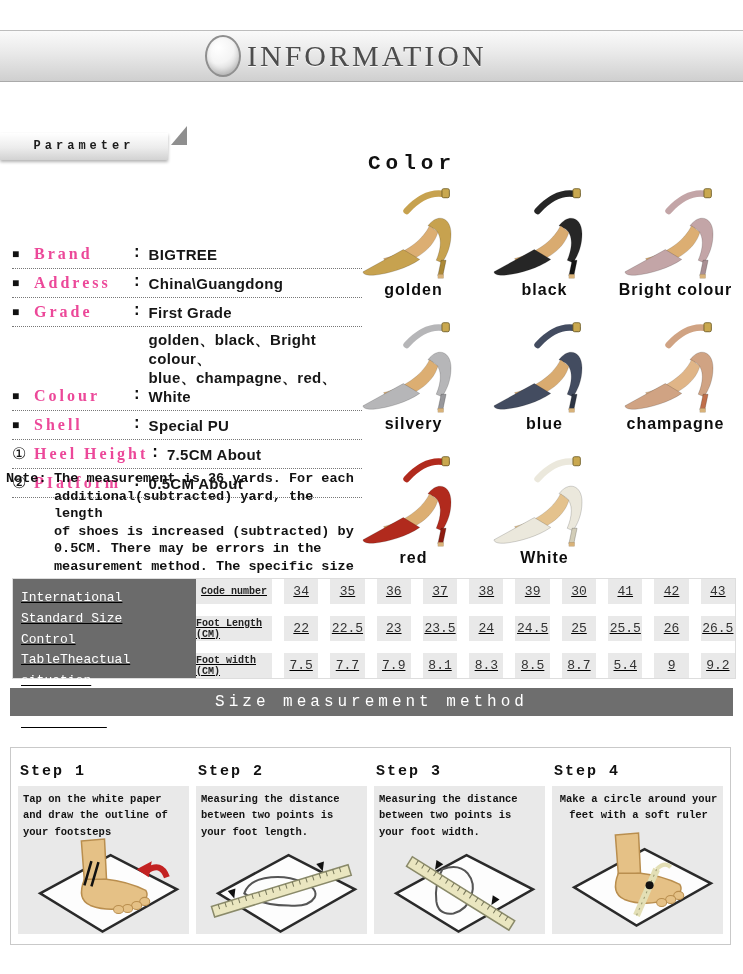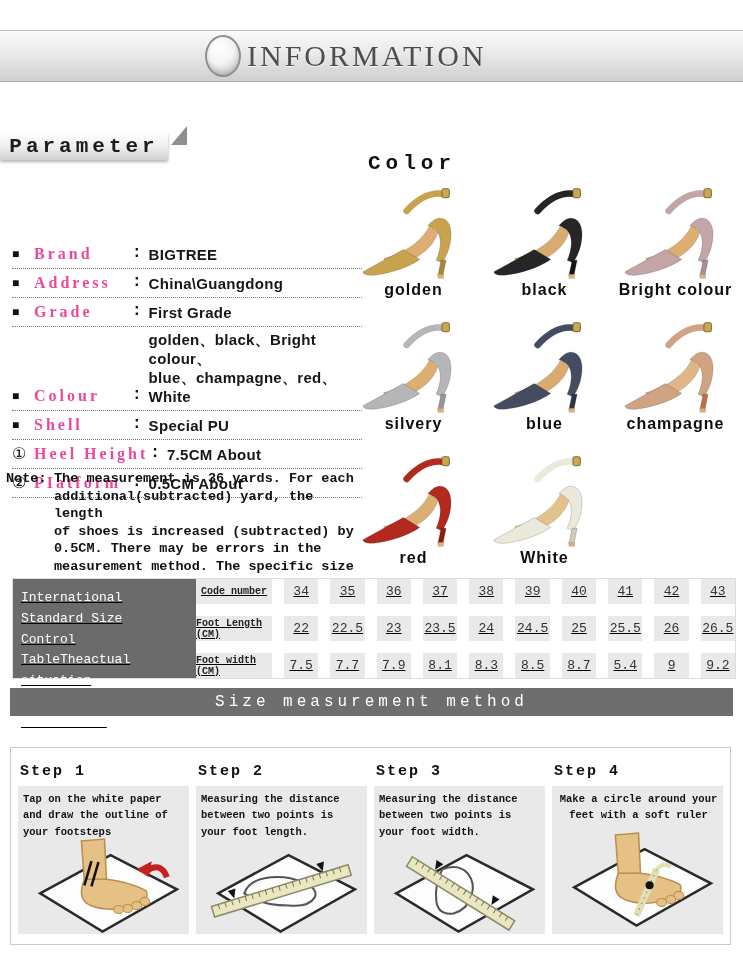--- a/index.html
+++ b/index.html
@@ -16,21 +16,21 @@
     background:radial-gradient(circle at 35% 28%,#ffffff 0%,#f4f4f4 45%,#d2d2d2 78%,#c0c0c0 100%);
     box-shadow:inset 0 -3px 5px rgba(0,0,0,.12);}
   .header-title{font-family:"Liberation Serif","DejaVu Serif",serif;font-size:30px;color:#4d4d4d;
     letter-spacing:3px;margin-left:6px;text-shadow:0 1px 0 rgba(255,255,255,.8);}
 
   
   .param-tab{position:absolute;left:0;top:133px;width:168px;height:27px;
     background:linear-gradient(180deg,#ffffff 0%,#ececec 55%,#d2d2d2 100%);
     box-shadow:0 2px 3px rgba(0,0,0,.3);text-align:center;line-height:27px;
     font-family:"Liberation Mono","DejaVu Sans Mono",monospace;font-weight:bold;
-    font-size:21px;letter-spacing:4px;color:#1c1c1c;}
+    font-size:12px;letter-spacing:4px;color:#1c1c1c;}
   .tab-corner{position:absolute;left:171px;top:126px;width:0;height:0;
     border-left:16px solid transparent;border-bottom:19px solid #8f8f8f;}
 
   
   .color-title{position:absolute;left:368px;top:152px;
     font-family:"Liberation Mono","DejaVu Sans Mono",monospace;font-weight:bold;
     font-size:21px;letter-spacing:5px;color:#111;}
 
   
   .param-list{position:absolute;left:12px;top:240px;width:350px;}
@@ -282,21 +282,21 @@
 Control TableTheactual situation
 depends on the individual.</div>
     <div class="size-grid">
         <div class="cell rowhead">Code number</div>
         <div class="cell">34</div>
         <div class="cell">35</div>
         <div class="cell">36</div>
         <div class="cell">37</div>
         <div class="cell">38</div>
         <div class="cell">39</div>
-        <div class="cell">40</div>
+        <div class="cell">30</div>
         <div class="cell">41</div>
         <div class="cell">42</div>
         <div class="cell">43</div>
         <div class="cell rowhead">Foot Length (CM)</div>
         <div class="cell">22</div>
         <div class="cell">22.5</div>
         <div class="cell">23</div>
         <div class="cell">23.5</div>
         <div class="cell">24</div>
         <div class="cell">24.5</div>

